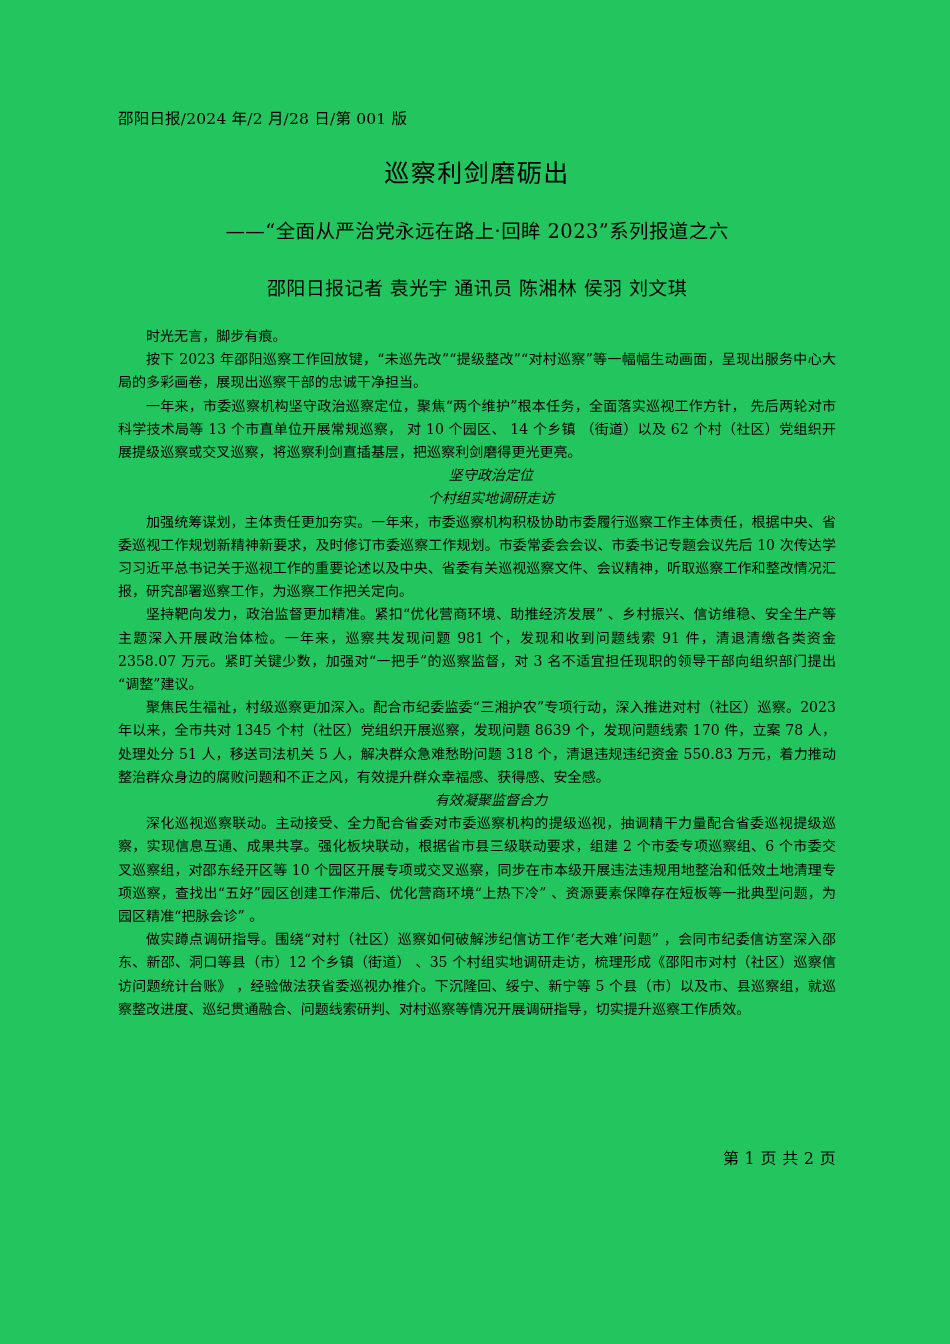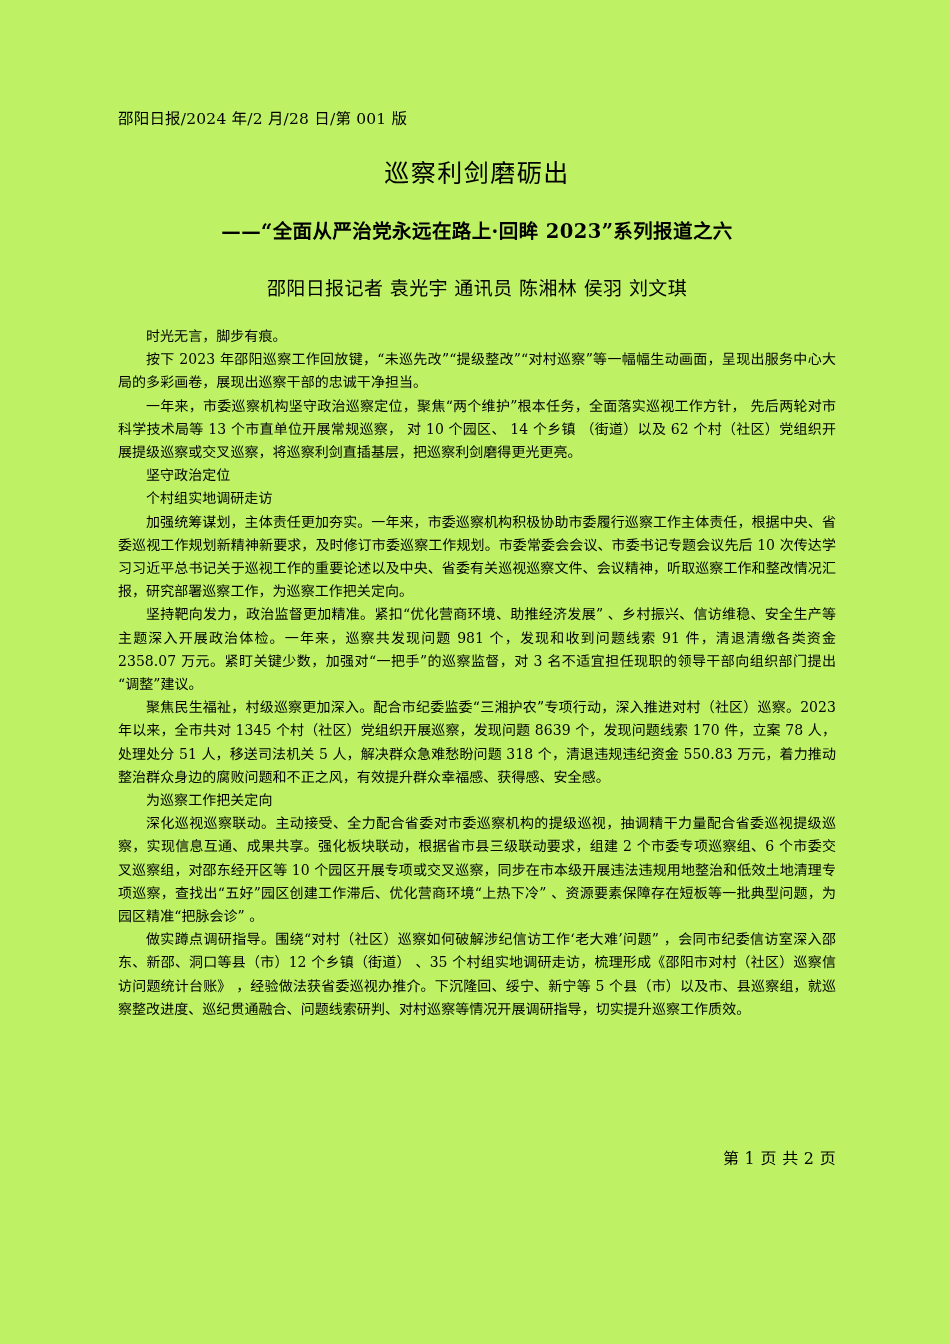--- a/index.html
+++ b/index.html
@@ -15,21 +15,21 @@
     font-family: "DejaVu Serif", "Liberation Serif", serif;
     color: #000000;
     -webkit-font-smoothing: antialiased;
   }
   .page {
     position: relative;
     width: 950px;
     height: 1344px;
     box-sizing: border-box;
     padding: 0;
-    background: #bef264;
+    background: #22c55e;
   }
   .content {
     position: absolute;
     left: 118px;
     top: 108px;
     width: 718px;
   }
 
   
   .masthead {
@@ -46,21 +46,21 @@
     font-size: 25px;
     line-height: 34px;
     font-weight: 400;
     text-align: center;
     letter-spacing: 1.5px;
     margin: 0 0 26px 0;
   }
   .doc-subtitle {
     font-size: 19.5px;
     line-height: 30px;
-    font-weight: 700;
+    font-weight: 400;
     text-align: center;
     letter-spacing: 0.4px;
     margin: 0 0 28px 0;
     white-space: nowrap;
   }
   .byline {
     font-size: 19px;
     line-height: 26px;
     text-align: center;
     letter-spacing: 0.4px;
@@ -76,21 +76,22 @@
     letter-spacing: 0.05px;
   }
   .body-text p {
     margin: 0;
     text-indent: 2em;
     text-align: justify;
     text-justify: inter-ideograph;
   }
   .body-text p.sub-head {
     text-indent: 2em;
-    text-align: left;
+    text-align: center;
+    font-style: italic;
   }
 
   
   .page-footer {
     position: absolute;
     left: 118px;
     top: 1148px;
     width: 718px;
     text-align: right;
     font-size: 16px;
@@ -117,21 +118,21 @@
 
     <div class="body-text">
       <p>时光无言，脚步有痕。</p>
       <p>按下 2023 年邵阳巡察工作回放键，“未巡先改”“提级整改”“对村巡察”等一幅幅生动画面，呈现出服务中心大局的多彩画卷，展现出巡察干部的忠诚干净担当。</p>
       <p>一年来，市委巡察机构坚守政治巡察定位，聚焦“两个维护”根本任务，全面落实巡视工作方针， 先后两轮对市科学技术局等 13 个市直单位开展常规巡察， 对 10 个园区、 14 个乡镇 （街道）以及 62 个村（社区）党组织开展提级巡察或交叉巡察，将巡察利剑直插基层，把巡察利剑磨得更光更亮。</p>
       <p class="sub-head">坚守政治定位</p>
       <p class="sub-head">个村组实地调研走访</p>
       <p>加强统筹谋划，主体责任更加夯实。一年来，市委巡察机构积极协助市委履行巡察工作主体责任，根据中央、省委巡视工作规划新精神新要求，及时修订市委巡察工作规划。市委常委会会议、市委书记专题会议先后 10 次传达学习习近平总书记关于巡视工作的重要论述以及中央、省委有关巡视巡察文件、会议精神，听取巡察工作和整改情况汇报，研究部署巡察工作，为巡察工作把关定向。</p>
       <p>坚持靶向发力，政治监督更加精准。紧扣“优化营商环境、助推经济发展” 、乡村振兴、信访维稳、安全生产等主题深入开展政治体检。一年来，巡察共发现问题 981 个，发现和收到问题线索 91 件，清退清缴各类资金 2358.07 万元。紧盯关键少数，加强对“一把手”的巡察监督，对 3 名不适宜担任现职的领导干部向组织部门提出“调整”建议。</p>
       <p>聚焦民生福祉，村级巡察更加深入。配合市纪委监委“三湘护农”专项行动，深入推进对村（社区）巡察。2023 年以来，全市共对 1345 个村（社区）党组织开展巡察，发现问题 8639 个，发现问题线索 170 件，立案 78 人，处理处分 51 人，移送司法机关 5 人，解决群众急难愁盼问题 318 个，清退违规违纪资金 550.83 万元，着力推动整治群众身边的腐败问题和不正之风，有效提升群众幸福感、获得感、安全感。</p>
-      <p class="sub-head">为巡察工作把关定向</p>
+      <p class="sub-head">有效凝聚监督合力</p>
       <p>深化巡视巡察联动。主动接受、全力配合省委对市委巡察机构的提级巡视，抽调精干力量配合省委巡视提级巡察，实现信息互通、成果共享。强化板块联动，根据省市县三级联动要求，组建 2 个市委专项巡察组、6 个市委交叉巡察组，对邵东经开区等 10 个园区开展专项或交叉巡察，同步在市本级开展违法违规用地整治和低效土地清理专项巡察，查找出“五好”园区创建工作滞后、优化营商环境“上热下冷” 、资源要素保障存在短板等一批典型问题，为园区精准“把脉会诊” 。</p>
       <p>做实蹲点调研指导。围绕“对村（社区）巡察如何破解涉纪信访工作‘老大难’问题” ，会同市纪委信访室深入邵东、新邵、洞口等县（市）12 个乡镇（街道） 、35 个村组实地调研走访，梳理形成《邵阳市对村（社区）巡察信访问题统计台账》 ，经验做法获省委巡视办推介。下沉隆回、绥宁、新宁等 5 个县（市）以及市、县巡察组，就巡察整改进度、巡纪贯通融合、问题线索研判、对村巡察等情况开展调研指导，切实提升巡察工作质效。</p>
     </div>
 
   </div>
 
   <div class="page-footer">
     <span class="fnum">第 1 页 共 2 页</span>
   </div>
 

